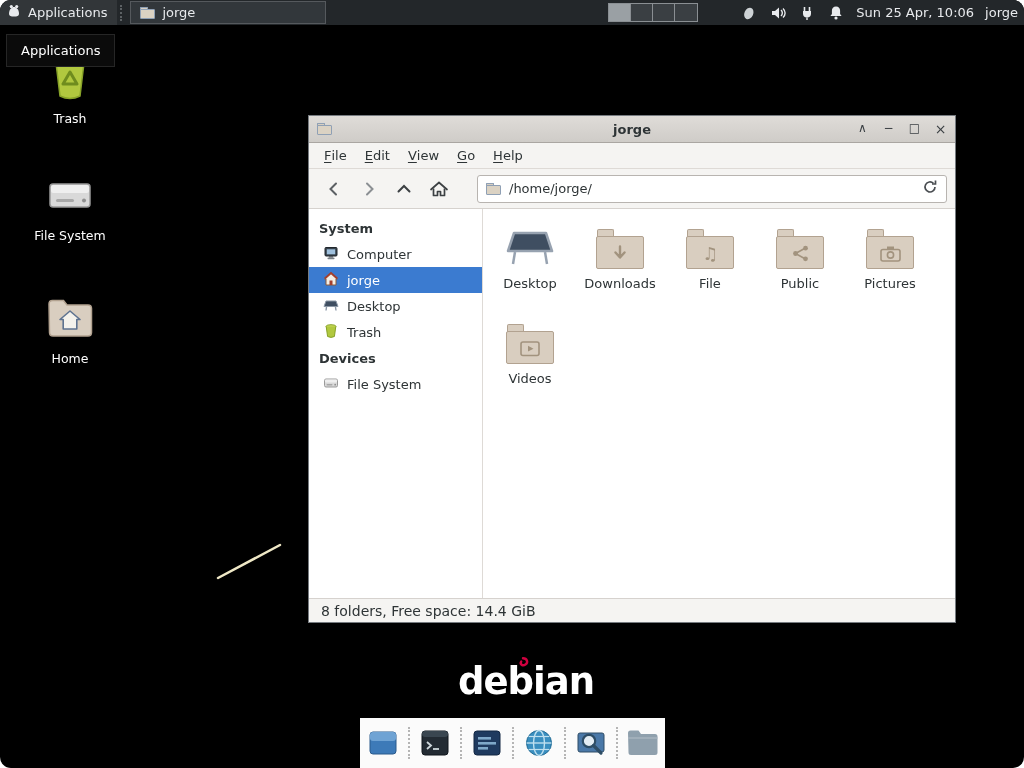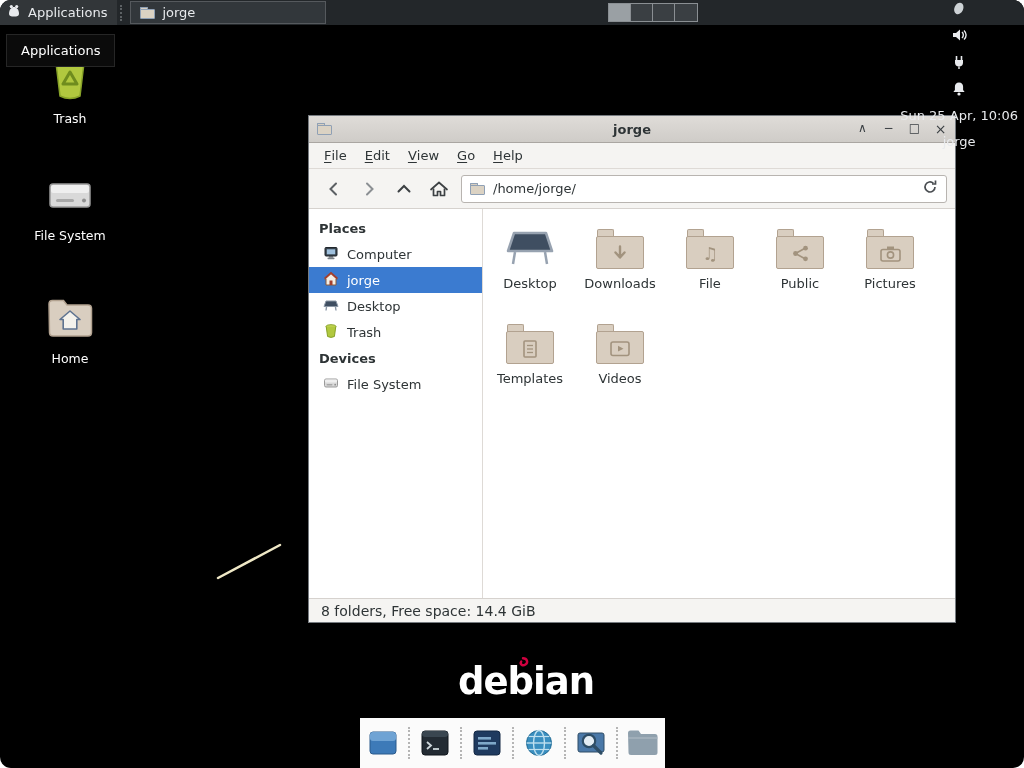--- a/index.html
+++ b/index.html
@@ -12,21 +12,21 @@
            display:flex; align-items:center; color:#e8eaed; font-size:13px; z-index:40; }
   .apps-btn { display:flex; align-items:center; gap:6px; padding:0 10px 0 6px; height:100%;
               background:rgba(255,255,255,0.07); cursor:default; }
   .panel-handle { width:7px; height:16px; border-left:2px dotted #5c6164; margin:0 3px; }
   .task-btn { display:flex; align-items:center; gap:7px; height:23px; margin:1px 0;
               padding:0 9px; width:196px; background:#32373b; border:1px solid #55595d; }
   .pager { position:absolute; left:608px; top:3px; height:19px; display:flex; border:1px solid #8a8f93; }
   .ws { width:22px; height:100%; background:#3a3f43; border-right:1px solid #8a8f93; }
   .ws:last-child { border-right:none; }
   .ws.active { background:#9aa0a4; }
-  .tray { position:absolute; right:6px; top:0; height:25px; display:flex; align-items:center; gap:11px;flex-direction:column; }
+  .tray { position:absolute; right:6px; top:0; height:25px; display:flex; align-items:center; gap:11px; }
   .tray-icon { width:18px; height:18px; display:flex; align-items:center; justify-content:center; }
   .clock { white-space:nowrap; }
 
   
   .tooltip { position:absolute; left:6px; top:34px; background:#0b0b0b; color:#fff;
              padding:8px 14px; font-size:13px; border:1px solid #262626; z-index:50; }
 
   
   .dicon { position:absolute; width:90px; display:flex; flex-direction:column; align-items:center; gap:6px; }
   .dicon-label { color:#fff; font-size:12.5px; text-shadow:0 1px 2px #000, 0 0 3px #000; }
@@ -46,21 +46,21 @@
   .title { position:absolute; left:0; right:0; text-align:center; font-weight:bold; color:#2e3436; }
   .winbtns { margin-left:auto; display:flex; gap:13px; z-index:1; color:#3a3f43; font-size:12px; }
   .winbtn { width:13px; text-align:center; cursor:default; }
   .menubar { height:26px; background:#f5f4f2; display:flex; align-items:center; padding-left:6px;
              border-bottom:1px solid #dedad6; flex:0 0 auto; }
   .menu-item { padding:0 9px; height:100%; display:flex; align-items:center; }
   .menu-item u { text-underline-offset:2px; }
   .toolbar { height:40px; background:#f5f4f2; display:flex; align-items:center; padding:0 8px;
              border-bottom:1px solid #d6d2ce; gap:2px; flex:0 0 auto; }
   .tool-btn { width:33px; height:30px; display:flex; align-items:center; justify-content:center; color:#4a4e52; }
-  .pathwrap { flex:1; height:28px; margin-left:4px; background:#fff; border:1px solid #b8b4b0;
+  .pathwrap { flex:1; height:28px; margin-left:20px; background:#fff; border:1px solid #b8b4b0;
               border-radius:3px; display:flex; align-items:center; padding:0 8px; gap:8px; }
   .path-input { flex:1; border:none; outline:none; background:transparent; padding:0;
                 font:13px "DejaVu Sans", sans-serif; color:#2e3436; }
   .winbody { flex:1; display:flex; min-height:0; }
   .sidebar { width:174px; background:#fff; border-right:1px solid #dedad6; padding-top:6px; }
   .side-header { font-weight:bold; padding:6px 10px 5px 10px; }
   .side-item { display:flex; align-items:center; gap:8px; padding-left:14px; height:26px; }
   .side-item.selected { background:var(--accent,#3b7bd0); color:#fff; }
   .files { flex:1; background:#fff; padding:12px 0 0 2px; display:grid;
            grid-template-columns:repeat(5,90px); grid-auto-rows:95px; align-content:start; }
@@ -238,21 +238,21 @@
           <svg width="16" height="16" viewBox="0 0 16 16">
               <path d="M13 8 a5 5 0 1 1 -1.6 -3.7" fill="none" stroke="#4a4e52" stroke-width="1.7"></path>
               <path d="M13.5 1.5 V5 H10" fill="none" stroke="#4a4e52" stroke-width="1.7"></path>
             </svg>
         </span>
       </div>
     </div>
 
     <div class="winbody">
       <div class="sidebar">
-        <div class="side-header">Places</div>
+        <div class="side-header">System</div>
 
         <div class="side-item">
           <span>
             <svg width="16" height="16" viewBox="0 0 16 16">
                 <rect x="2" y="2.5" width="12" height="8.5" rx="1" fill="#36414b" stroke="#20262c"></rect>
                 <rect x="3.8" y="4.3" width="8.4" height="5" fill="#9fc0dd"></rect>
                 <rect x="6" y="11" width="4" height="1.6" fill="#5b6166"></rect>
                 <rect x="4.5" y="12.6" width="7" height="1.6" rx="0.6" fill="#7b8187"></rect>
               </svg>
           </span>
@@ -374,37 +374,20 @@
                     <rect x="1" y="4.5" width="19" height="11.5" rx="2" fill="none" stroke="#a2937e" stroke-width="1.6"></rect>
                     <circle cx="10.5" cy="10" r="3.1" fill="none" stroke="#a2937e" stroke-width="1.6"></circle>
                     <rect x="7" y="1.5" width="7" height="3.5" fill="#a2937e"></rect>
                   </svg>
               </span>
             </div>
           </span>
           <span class="file-label">Pictures</span>
         </div>
 
-        <div class="file-item">
-          <span class="icon-slot">
-            <div class="folder48">
-                <div class="tabf"></div>
-                <div class="bodyf"></div>
-              <span class="emblem">
-                <svg width="14" height="18" viewBox="0 0 14 18">
-                    <rect x="1" y="1" width="12" height="16" rx="1" fill="none" stroke="#a2937e" stroke-width="1.6"></rect>
-                    <line x1="4" y1="5.5" x2="10" y2="5.5" stroke="#a2937e" stroke-width="1.3"></line>
-                    <line x1="4" y1="9" x2="10" y2="9" stroke="#a2937e" stroke-width="1.3"></line>
-                    <line x1="4" y1="12.5" x2="10" y2="12.5" stroke="#a2937e" stroke-width="1.3"></line>
-                  </svg>
-              </span>
-            </div>
-          </span>
-          <span class="file-label">Templates</span>
-        </div>
 
         <div class="file-item">
           <span class="icon-slot">
             <div class="folder48">
                 <div class="tabf"></div>
                 <div class="bodyf"></div>
               <span class="emblem">
                 <svg width="20" height="16" viewBox="0 0 20 16">
                     <rect x="1" y="1" width="18" height="13.5" rx="2" fill="none" stroke="#a2937e" stroke-width="1.6"></rect>
                     <path d="M8 4.8 L13.5 7.7 L8 10.6 Z" fill="#a2937e"></path>

